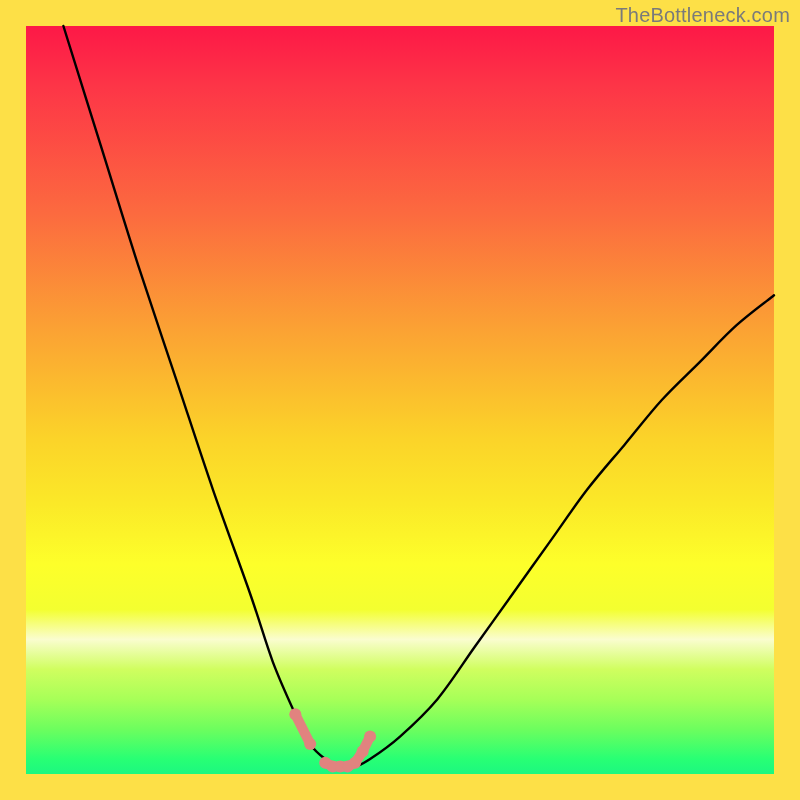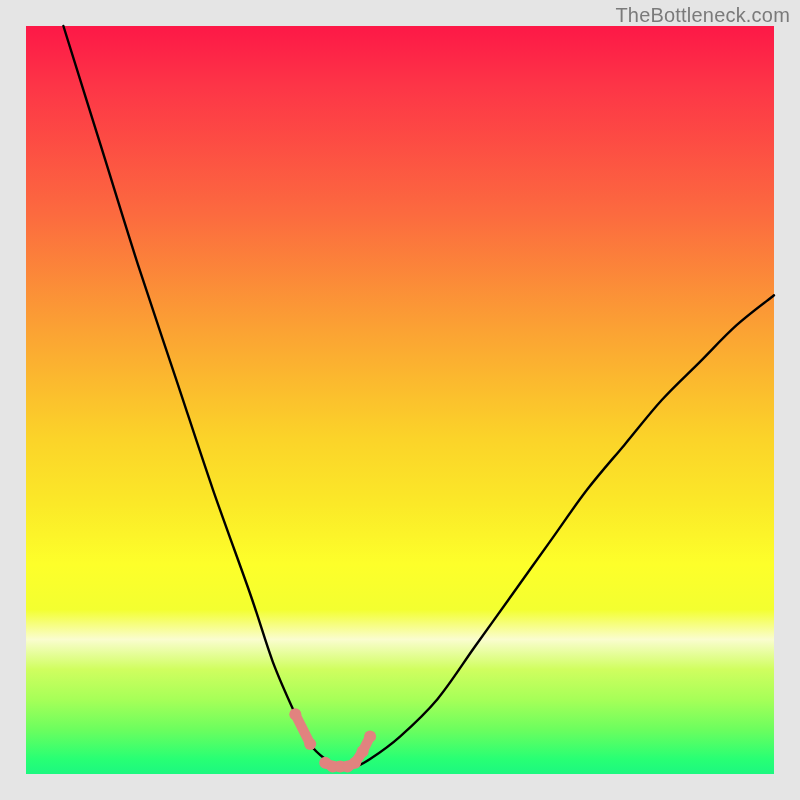--- a/index.html
+++ b/index.html
@@ -7,21 +7,21 @@
     padding: 0;
     width: 800px;
     height: 800px;
     background: #000;
     overflow: hidden;
   }
   .frame {
     position: relative;
     width: 800px;
     height: 800px;
-    background: #e5e5e5;
+    background: #fde047;
   }
   .plot-area {
     position: absolute;
     left: 26px;
     top: 26px;
     width: 748px;
     height: 748px;
     
     background: linear-gradient(to bottom,
       #fd1847 0%,

